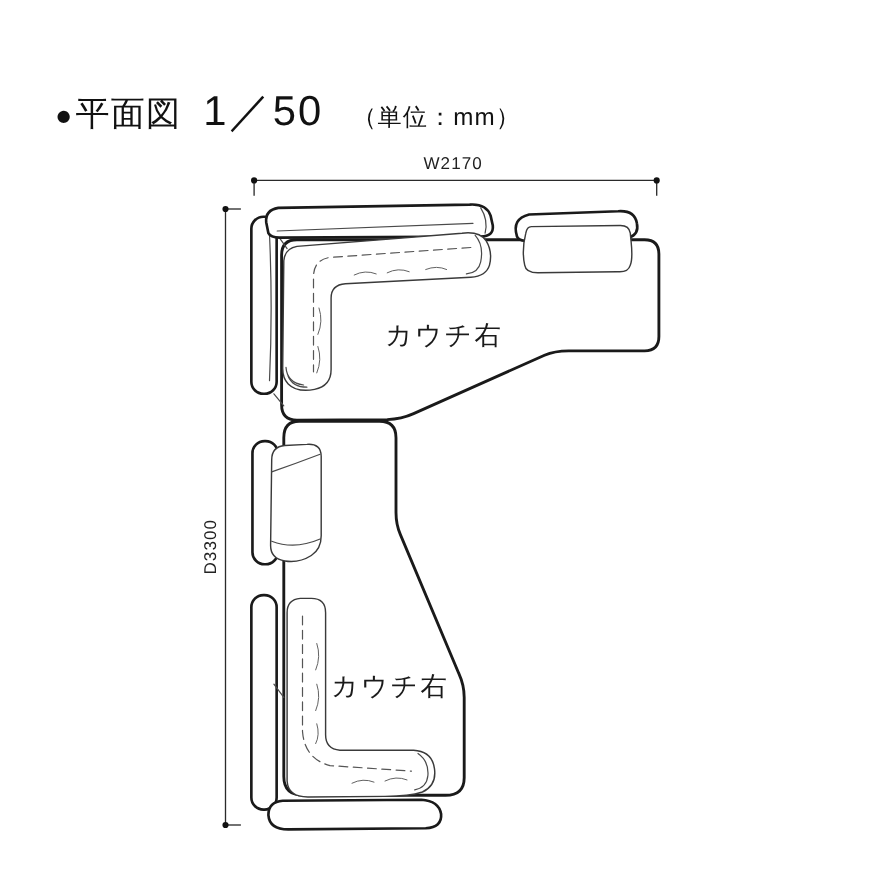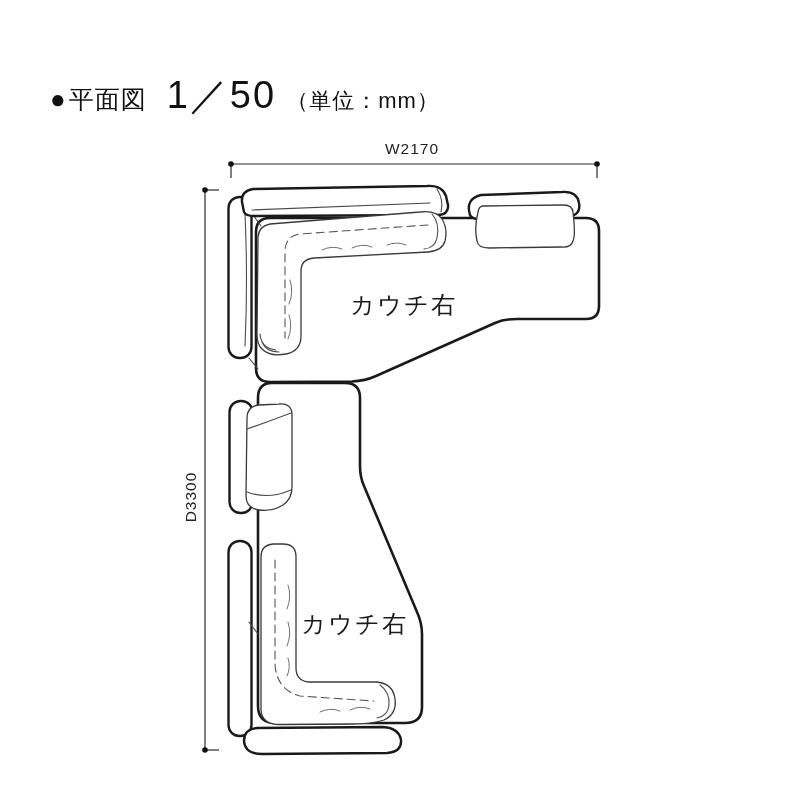--- a/index.html
+++ b/index.html
@@ -4,23 +4,23 @@
 <style>
   html,body{margin:0;padding:0;}
   body{
     width:800px;height:800px;background:#ffffff;position:relative;overflow:hidden;
     font-family:"Liberation Sans","DejaVu Sans",sans-serif;color:#111;
   }
   .header{
     position:absolute;left:50px;top:42px;display:flex;align-items:baseline;white-space:nowrap;
   }
   .header .bullet{font-size:26px;line-height:1;margin-right:3px;}
-  .header .title{font-size:25px;letter-spacing:1px;margin-top:41px;}
+  .header .title{font-size:31px;letter-spacing:1px;margin-top:41px;}
   .header .scale{font-size:38px;margin-left:20px;letter-spacing:2px;}
-  .header .unit{font-size:22px;margin-left:10px;letter-spacing:1px;}
+  .header .unit{font-size:22px;margin-left:26px;letter-spacing:1px;}
   svg{position:absolute;left:0;top:0;}
   .outline{fill:#ffffff;stroke:#1a1a1a;stroke-width:2.6;stroke-linejoin:round;stroke-linecap:round;}
   .panel{fill:#ffffff;stroke:#1a1a1a;stroke-width:2.4;stroke-linejoin:round;stroke-linecap:round;}
   .cushion{fill:#ffffff;stroke:#3a3a3a;stroke-width:1.3;stroke-linejoin:round;stroke-linecap:round;}
   .thin{fill:none;stroke:#4a4a4a;stroke-width:1.1;stroke-linecap:round;}
   .seam{fill:none;stroke:#555555;stroke-width:1.1;stroke-dasharray:8 5;stroke-linecap:round;}
   .wrinkle{fill:none;stroke:#606060;stroke-width:0.9;stroke-linecap:round;}
   .dim{stroke:#2a2a2a;stroke-width:1.2;fill:none;}
   .dimdot{fill:#111111;stroke:none;}
   .dimtext{font-family:"Liberation Sans","DejaVu Sans",sans-serif;font-size:15.5px;fill:#222;letter-spacing:1px;}

